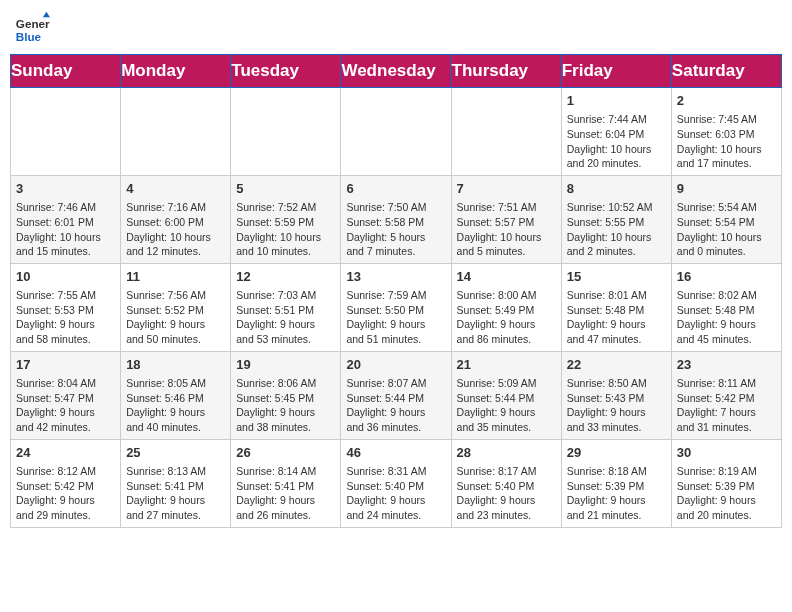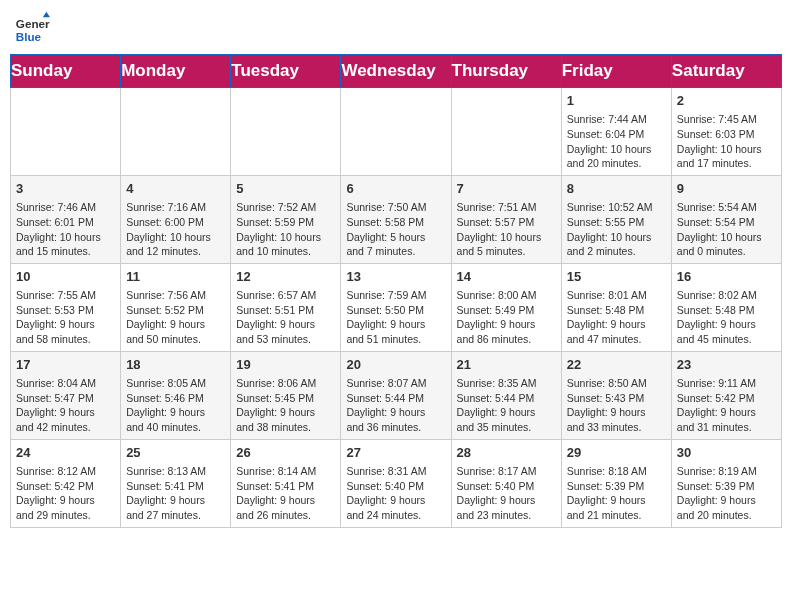--- a/index.html
+++ b/index.html
@@ -177,21 +177,21 @@
           <div>Daylight: 9 hours and 58 minutes.</div>
         </td>
         <td>
           <span class="day-num">11</span>
           <div>Sunrise: 7:56 AM</div>
           <div>Sunset: 5:52 PM</div>
           <div>Daylight: 9 hours and 50 minutes.</div>
         </td>
         <td>
           <span class="day-num">12</span>
-          <div>Sunrise: 6:57 AM</div>
+          <div>Sunrise: 7:03 AM</div>
           <div>Sunset: 5:51 PM</div>
           <div>Daylight: 9 hours and 53 minutes.</div>
         </td>
         <td>
           <span class="day-num">13</span>
           <div>Sunrise: 7:59 AM</div>
           <div>Sunset: 5:50 PM</div>
           <div>Daylight: 9 hours and 51 minutes.</div>
         </td>
         <td>
@@ -233,35 +233,35 @@
           <div>Daylight: 9 hours and 38 minutes.</div>
         </td>
         <td>
           <span class="day-num">20</span>
           <div>Sunrise: 8:07 AM</div>
           <div>Sunset: 5:44 PM</div>
           <div>Daylight: 9 hours and 36 minutes.</div>
         </td>
         <td>
           <span class="day-num">21</span>
-          <div>Sunrise: 8:35 AM</div>
+          <div>Sunrise: 5:09 AM</div>
           <div>Sunset: 5:44 PM</div>
           <div>Daylight: 9 hours and 35 minutes.</div>
         </td>
         <td>
           <span class="day-num">22</span>
           <div>Sunrise: 8:50 AM</div>
           <div>Sunset: 5:43 PM</div>
           <div>Daylight: 9 hours and 33 minutes.</div>
         </td>
         <td>
           <span class="day-num">23</span>
-          <div>Sunrise: 9:11 AM</div>
+          <div>Sunrise: 8:11 AM</div>
           <div>Sunset: 5:42 PM</div>
-          <div>Daylight: 9 hours and 31 minutes.</div>
+          <div>Daylight: 7 hours and 31 minutes.</div>
         </td>
       </tr>
       <tr>
         <td>
           <span class="day-num">24</span>
           <div>Sunrise: 8:12 AM</div>
           <div>Sunset: 5:42 PM</div>
           <div>Daylight: 9 hours and 29 minutes.</div>
         </td>
         <td>
@@ -270,21 +270,21 @@
           <div>Sunset: 5:41 PM</div>
           <div>Daylight: 9 hours and 27 minutes.</div>
         </td>
         <td>
           <span class="day-num">26</span>
           <div>Sunrise: 8:14 AM</div>
           <div>Sunset: 5:41 PM</div>
           <div>Daylight: 9 hours and 26 minutes.</div>
         </td>
         <td>
-          <span class="day-num">27</span>
+          <span class="day-num">46</span>
           <div>Sunrise: 8:31 AM</div>
           <div>Sunset: 5:40 PM</div>
           <div>Daylight: 9 hours and 24 minutes.</div>
         </td>
         <td>
           <span class="day-num">28</span>
           <div>Sunrise: 8:17 AM</div>
           <div>Sunset: 5:40 PM</div>
           <div>Daylight: 9 hours and 23 minutes.</div>
         </td>

